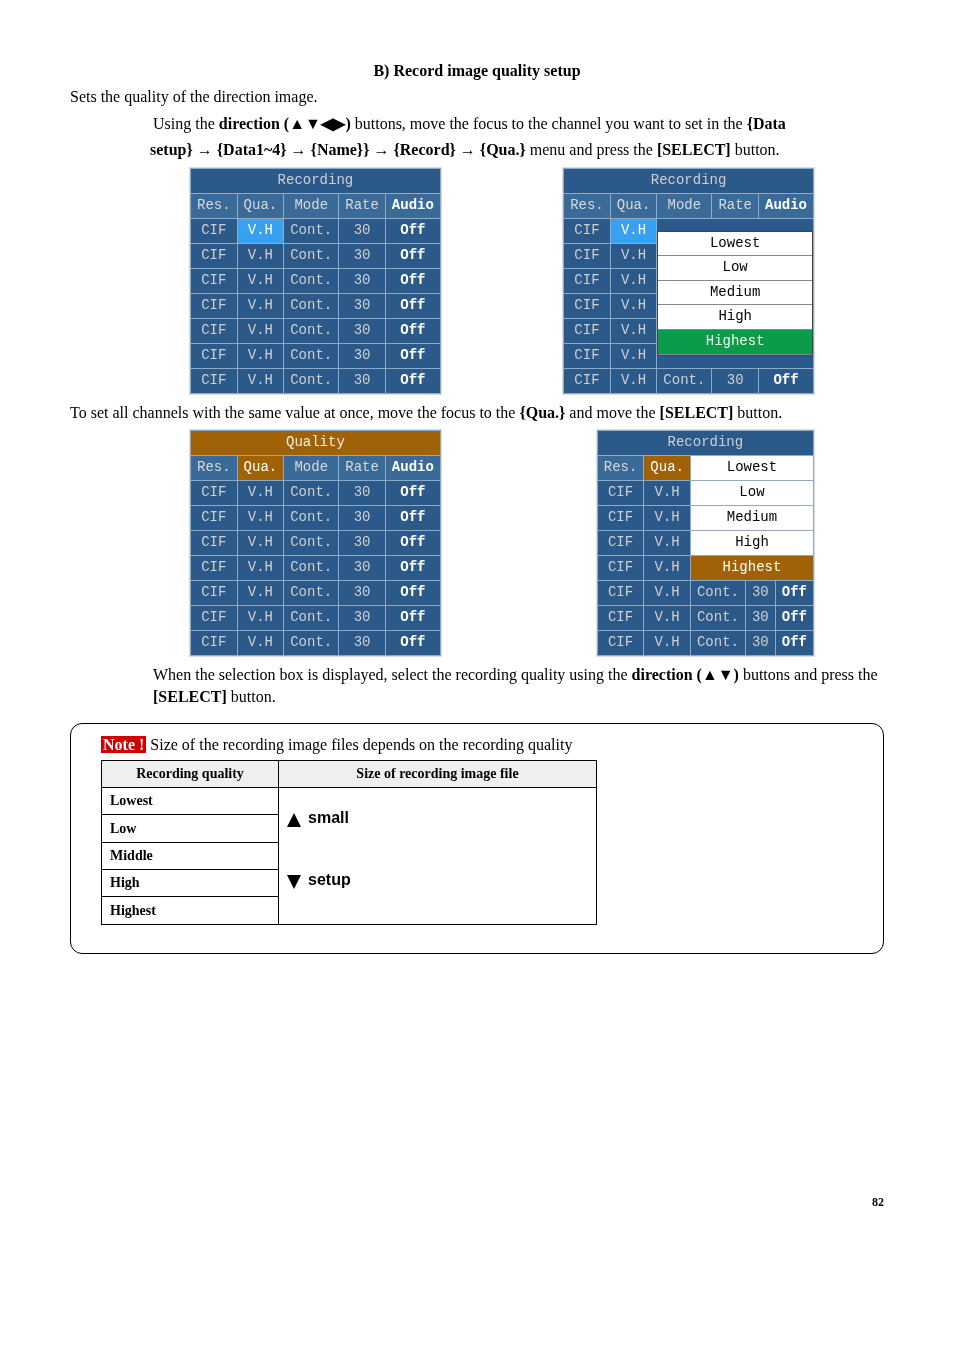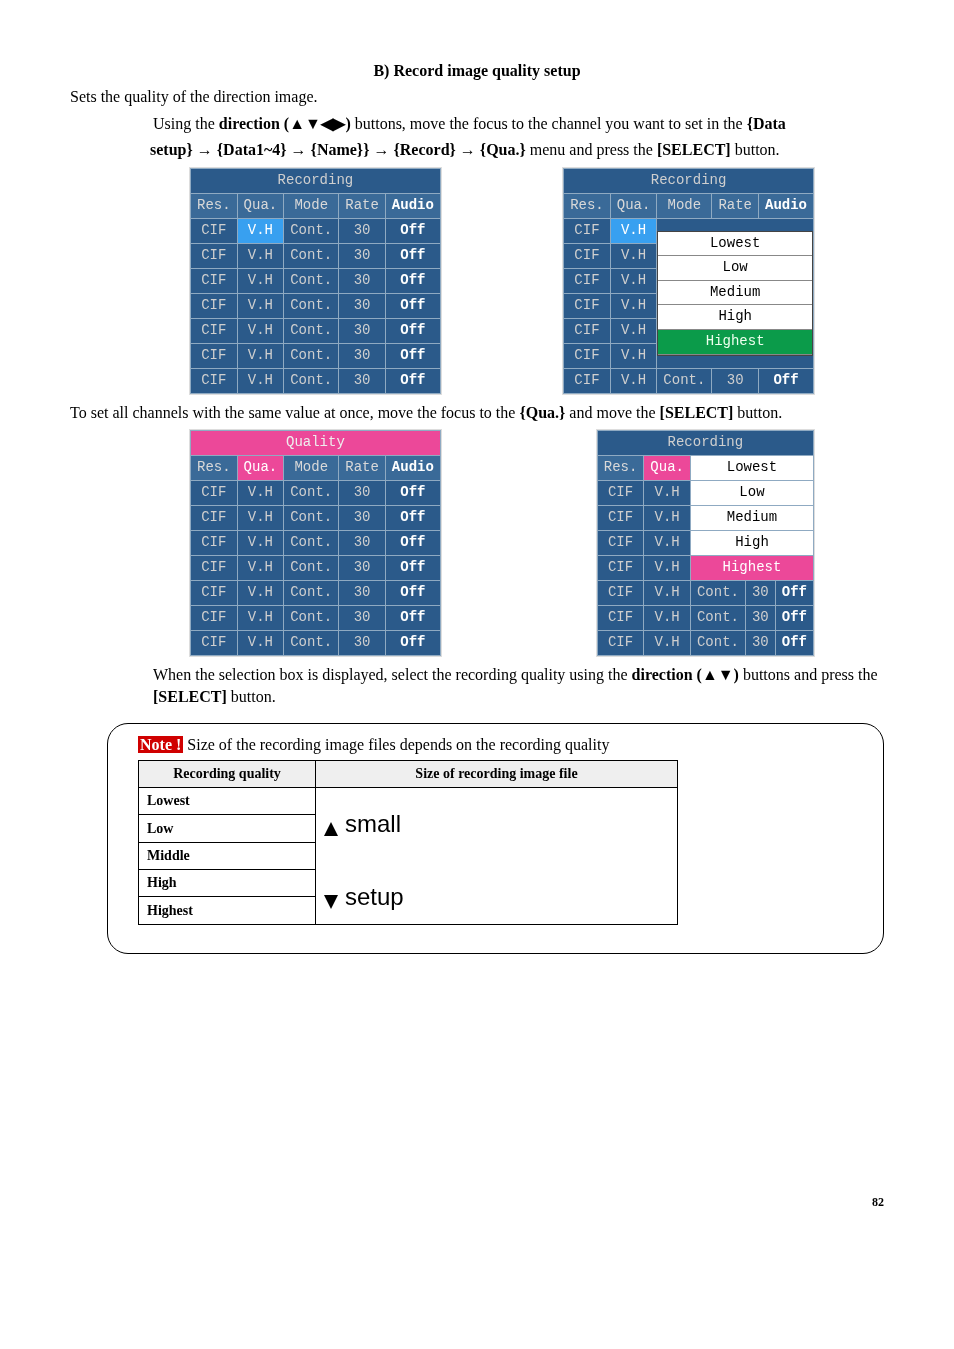--- a/index.html
+++ b/index.html
@@ -34,66 +34,65 @@
     border: 1px solid #8faac2;
     text-align: center;
     color: #cfcfcf;
     padding: 2px 6px;
     font-weight: normal;
     height: 20px;
   }
   .hdr-dark { background: #3a6a98; color: #d8d8d8; }
   .cell-sel { background: #38a0f0; color: #fff; }
   .cell-dim { color: #ffffff; font-weight: bold; }
-  .cell-qhead { background: #ec4899; color:#fff; }
+  .cell-qhead { background: #a16207; color:#fff; }
   .drop-wrap { position: relative; }
   .dropdown {
     position: absolute;
     background: #fff;
     color: #000;
     border: 1px solid #444;
     font-family: "Courier New", monospace;
     font-size: 14px;
     left: 0;
     width: 120px;
     z-index: 5;
   }
   .dropdown div { border-bottom: 1px solid #888; padding: 2px 6px; text-align: center; }
   .dropdown .sel { background: #0b9b4a; color: #efe; }
   .wide-cell { background: #fff; color: #000; }
   .note-container {
     border: 1px solid #000;
-    border-radius: 21px;
+    border-radius: 12px;
     padding: 10px 16px 28px 30px;
     margin-top: 14px;
     position: relative;
-    margin-left: 37px;
   }
   .note-badge {
     background: #d00000;
     color: #fff;
     font-weight: bold;
     padding: 0 2px;
   }
   .rec-table {
     border-collapse: collapse;
     font-family: "Times New Roman", serif;
     font-size: 14px;
-    width: 540px;
+    width: 496px;
     margin-top: 4px;
   }
   .rec-table th, .rec-table td {
     border: 1px solid #000;
     padding: 3px 8px;
     text-align: left;
   }
   .rec-table th { background: #efefef; font-weight: bold; text-align: center; }
   .rec-table td.bold { font-weight: bold; }
   .size-cell { position: relative; height: 130px; vertical-align: top; text-align: center; }
-  .size-label { font-family: Arial, sans-serif; font-size: 24px; }
+  .size-label { font-family: Arial, sans-serif; font-size: 16px; font-weight: bold; }
   .page-num { text-align: right; font-size: 12px; font-weight: bold; margin-top: 240px; }
   .arrow-up, .arrow-down { display:inline-block; width:0; height:0; border-left:7px solid transparent; border-right:7px solid transparent; vertical-align:middle; }
   .arrow-up { border-bottom: 14px solid #000; }
   .arrow-down { border-top: 14px solid #000; }
 </style>
 </head>
 <body>
 
 <div class="section-title">B)  Record image quality setup</div>
 <div class="para">Sets the quality of the direction image.</div>

